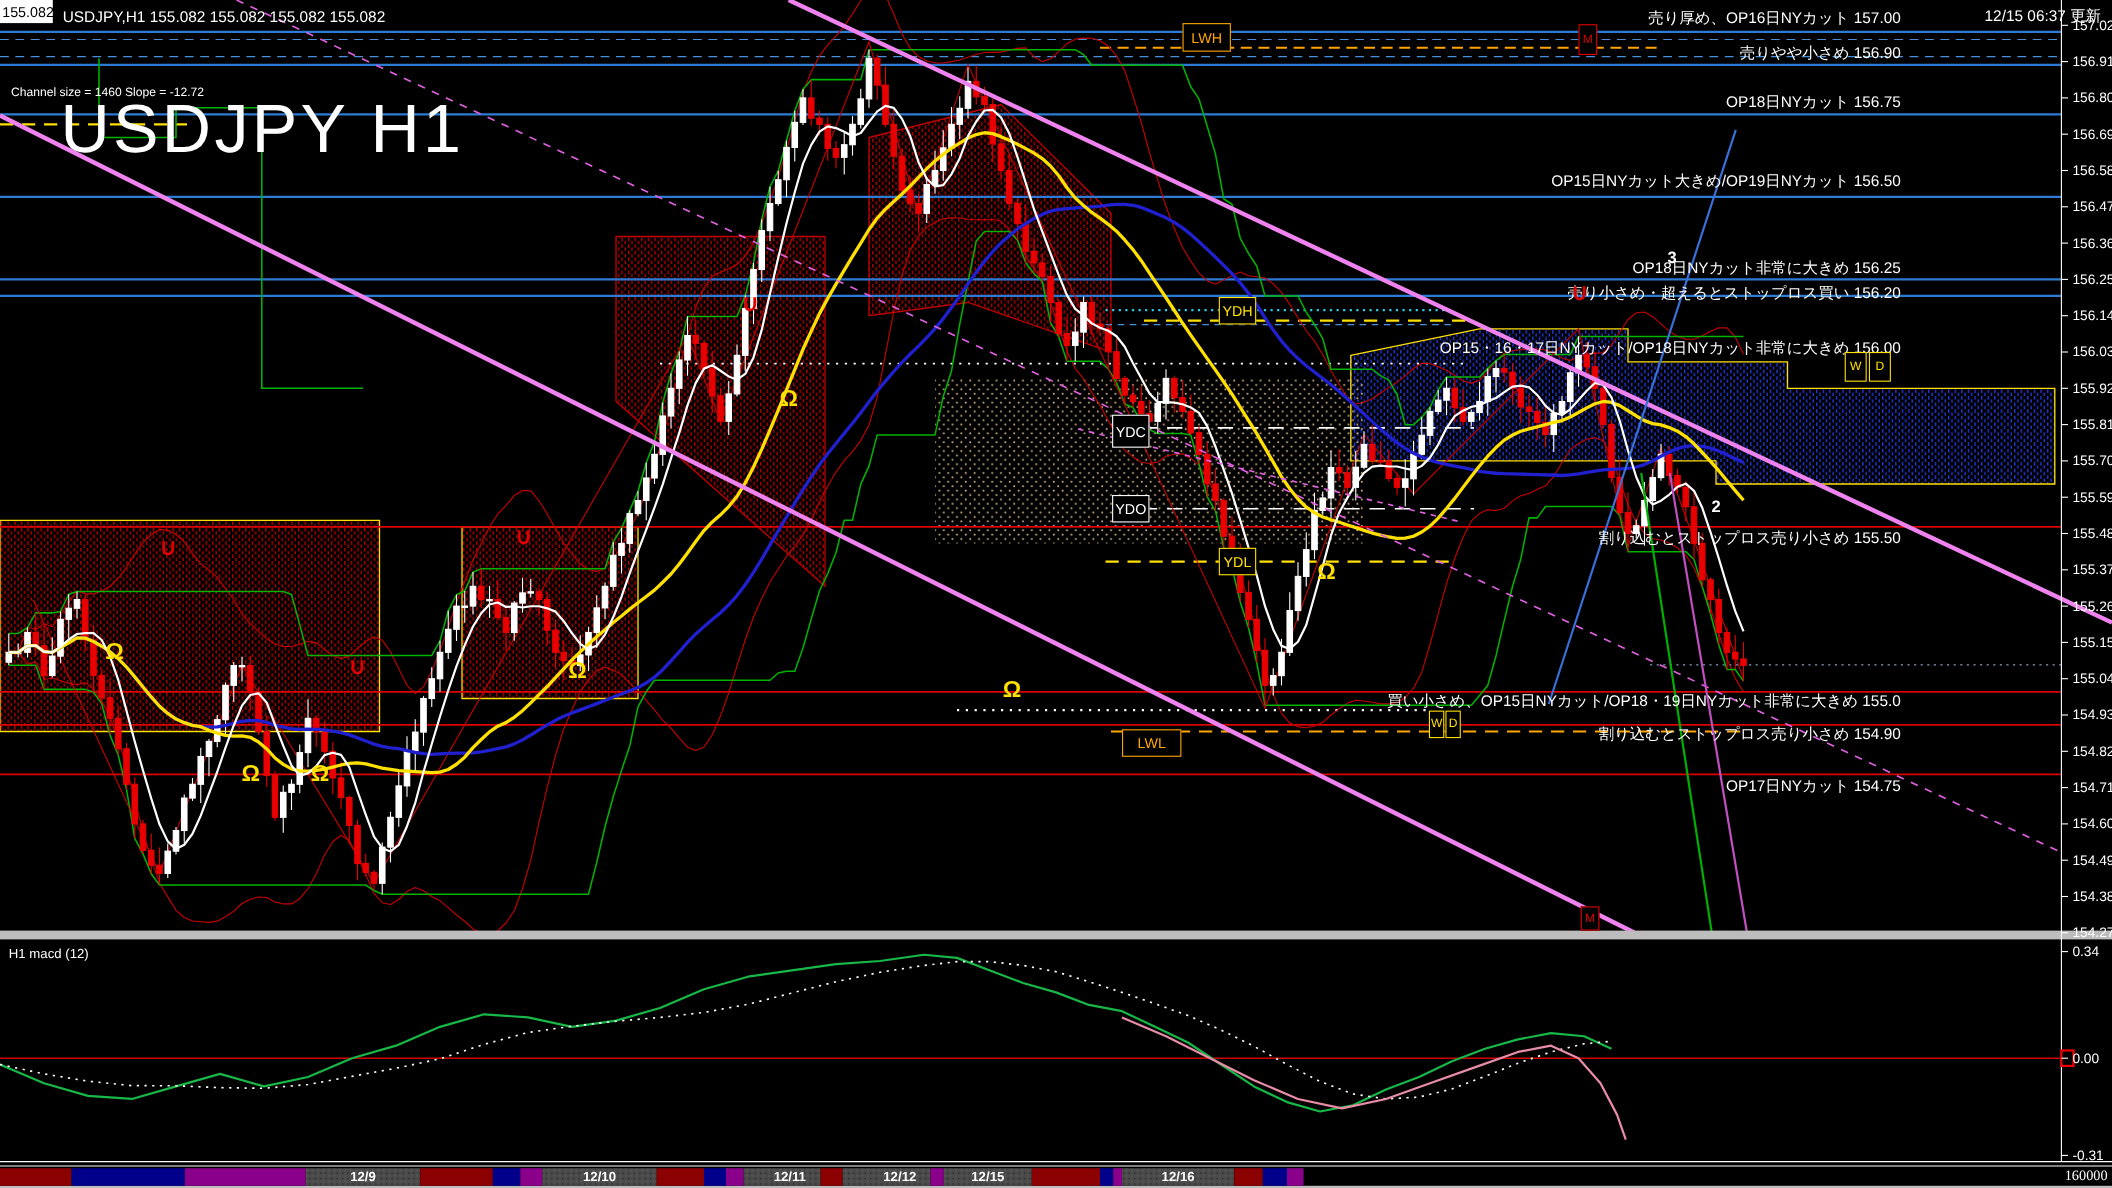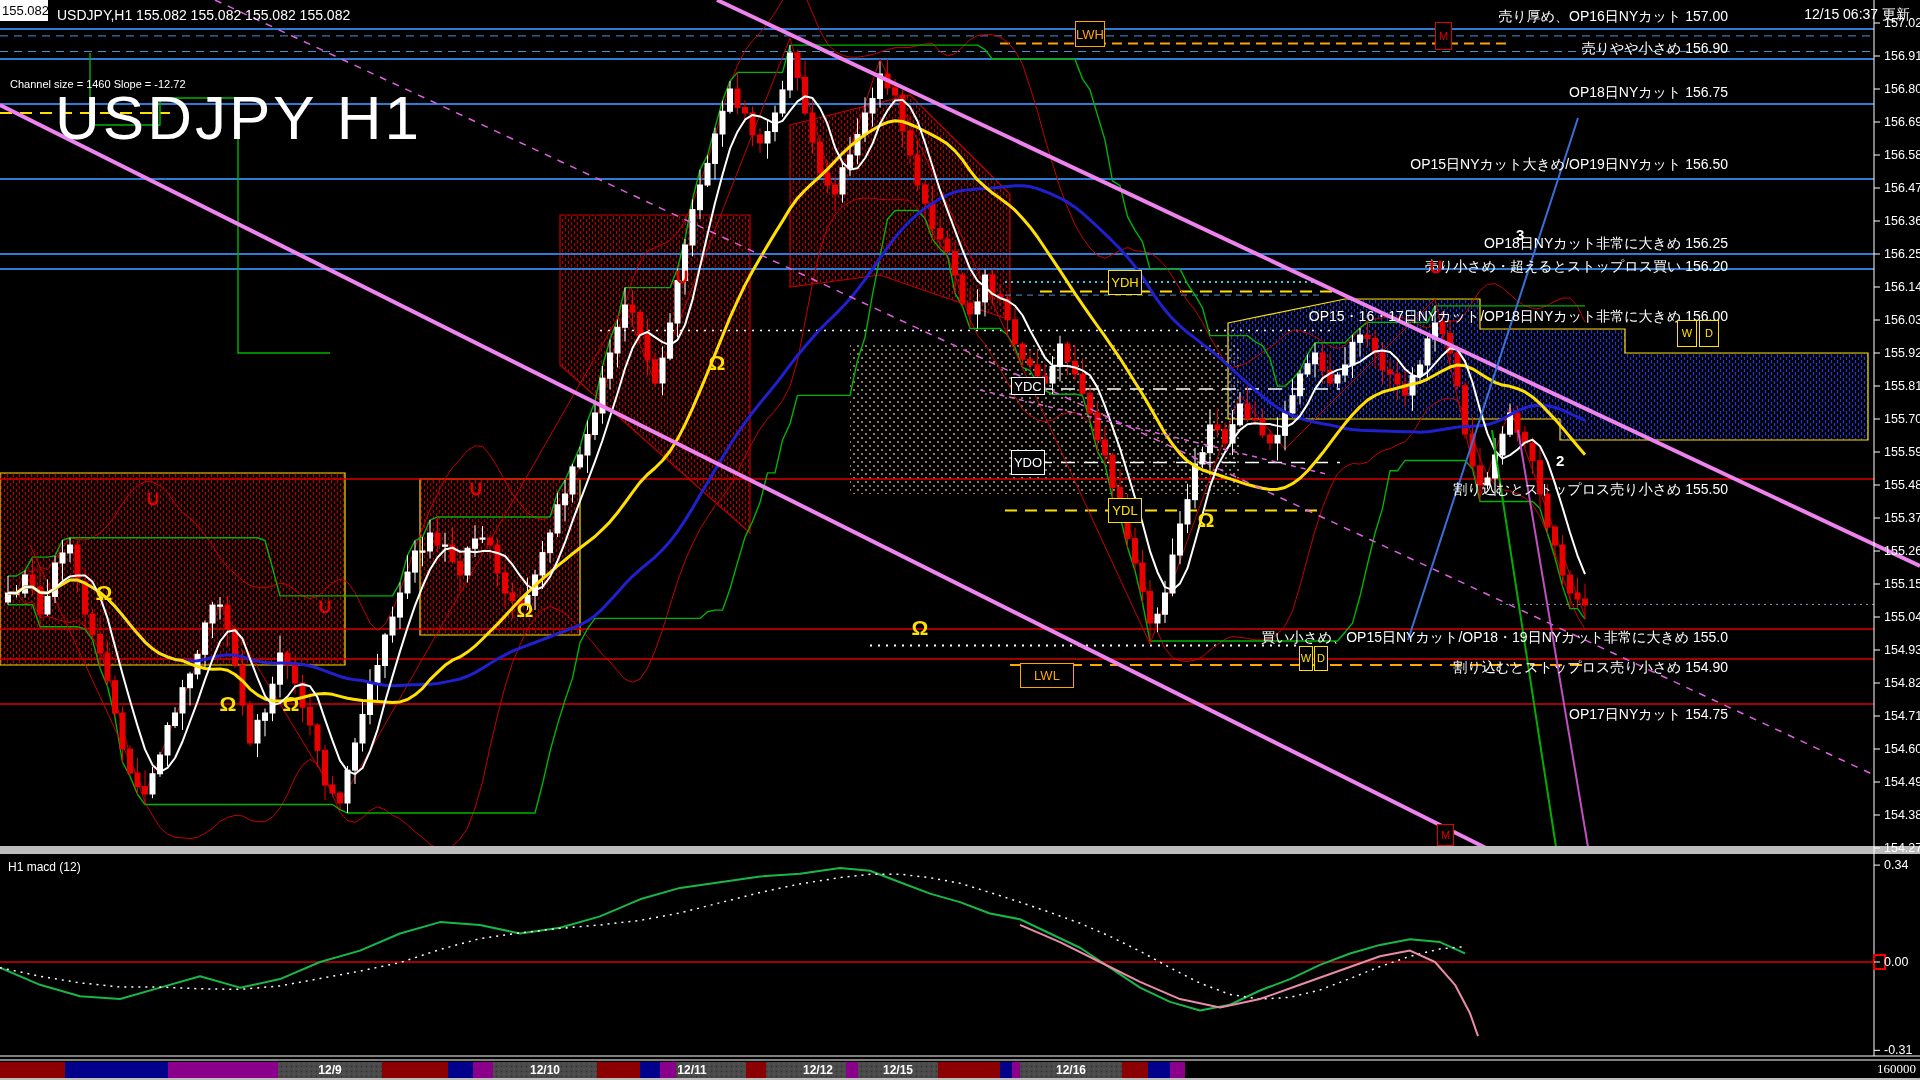--- a/index.html
+++ b/index.html
@@ -646,23 +646,23 @@
         <div class="anno" style="top: 156px;">OP15日NYカット大きめ/OP19日NYカット 156.50</div>
         <div class="anno" style="top: 235px;">OP18日NYカット非常に大きめ 156.25</div>
         <div class="anno" style="top: 258px;">売り小さめ・超えるとストップロス買い 156.20</div>
         <div class="anno" style="top: 308px;">OP15・16・17日NYカット/OP18日NYカット非常に大きめ 156.00</div>
         <div class="anno" style="top: 481px;">割り込むとストップロス売り小さめ 155.50</div>
         <div class="anno" style="top: 629px;">買い小さめ、OP15日NYカット/OP18・19日NYカット非常に大きめ 155.0</div>
         <div class="anno" style="top: 659px;">割り込むとストップロス売り小さめ 154.90</div>
         <div class="anno" style="top: 706px;">OP17日NYカット 154.75</div>
       </div>
     <div id="pivots">
-        <div class="pbox" style="left: 1075px; top: 21px; width: 30px; height: 26px; border: 1px solid rgb(255, 165, 0); color: rgb(255, 165, 0);">LWH</div>
+        <div class="pbox" style="left: 1075px; top: 21px; width: 44px; height: 26px; border: 1px solid rgb(255, 165, 0); color: rgb(255, 165, 0);">LWH</div>
         <div class="pbox" style="left: 1108px; top: 270px; width: 34px; height: 25px; border: 1px solid rgb(255, 224, 0); color: rgb(255, 224, 0);">YDH</div>
-        <div class="pbox" style="left: 1011px; top: 377px; width: 34px; height: 18px; border: 1px solid rgb(255, 255, 255); color: rgb(255, 255, 255);">YDC</div>
+        <div class="pbox" style="left: 1011px; top: 377px; width: 34px; height: 30px; border: 1px solid rgb(255, 255, 255); color: rgb(255, 255, 255);">YDC</div>
         <div class="pbox" style="left: 1011px; top: 450px; width: 34px; height: 25px; border: 1px solid rgb(255, 255, 255); color: rgb(255, 255, 255);">YDO</div>
         <div class="pbox" style="left: 1108px; top: 498px; width: 34px; height: 25px; border: 1px solid rgb(255, 224, 0); color: rgb(255, 224, 0);">YDL</div>
         <div class="pbox" style="left: 1020px; top: 663px; width: 54px; height: 25px; border: 1px solid rgb(255, 165, 0); color: rgb(255, 165, 0);">LWL</div>
         <div class="pbox" style="left: 1677px; top: 320px; width: 20px; height: 27px; border: 1px solid rgb(255, 224, 0); color: rgb(255, 224, 0); font-size: 11px;">W</div>
         <div class="pbox" style="left: 1699px; top: 320px; width: 20px; height: 27px; border: 1px solid rgb(255, 224, 0); color: rgb(255, 224, 0); font-size: 11px;">D</div>
         <div class="pbox" style="left: 1299px; top: 646px; width: 14px; height: 25px; border: 1px solid rgb(255, 224, 0); color: rgb(255, 224, 0); font-size: 11px;">W</div>
         <div class="pbox" style="left: 1314px; top: 646px; width: 14px; height: 25px; border: 1px solid rgb(255, 224, 0); color: rgb(255, 224, 0); font-size: 11px;">D</div>
         <div class="pbox" style="left: 1435px; top: 22px; width: 17px; height: 28px; border: 1px solid rgb(224, 0, 0); color: rgb(224, 0, 0); font-size: 11px;">M</div>
         <div class="pbox" style="left: 1437px; top: 824px; width: 17px; height: 22px; border: 1px solid rgb(224, 0, 0); color: rgb(224, 0, 0); font-size: 11px;">M</div>
       </div>
@@ -680,19 +680,19 @@
         <div class="mark" style="left: 1206px; top: 520px; color: rgb(255, 224, 0);">Ω</div>
         <div class="mark" style="left: 1436px; top: 266px; color: rgb(224, 0, 0);">∪</div>
       </div>
     <div id="waves">
         <div class="wave" style="left: 1516px; top: 226px;">3</div>
         <div class="wave" style="left: 1556px; top: 452px;">2</div>
       </div>
     <div id="dates">
         <div class="dlab" style="left: 330px;">12/9</div>
         <div class="dlab" style="left: 545px;">12/10</div>
-        <div class="dlab" style="left: 692px; text-align: center;">12/11</div>
+        <div class="dlab" style="left: 718px; text-align: center;">12/11</div>
         <div class="dlab" style="left: 818px;">12/12</div>
         <div class="dlab" style="left: 898px;">12/15</div>
         <div class="dlab" style="left: 1071px;">12/16</div>
       </div>
   </div>
 </div>
 
 </body></html>

